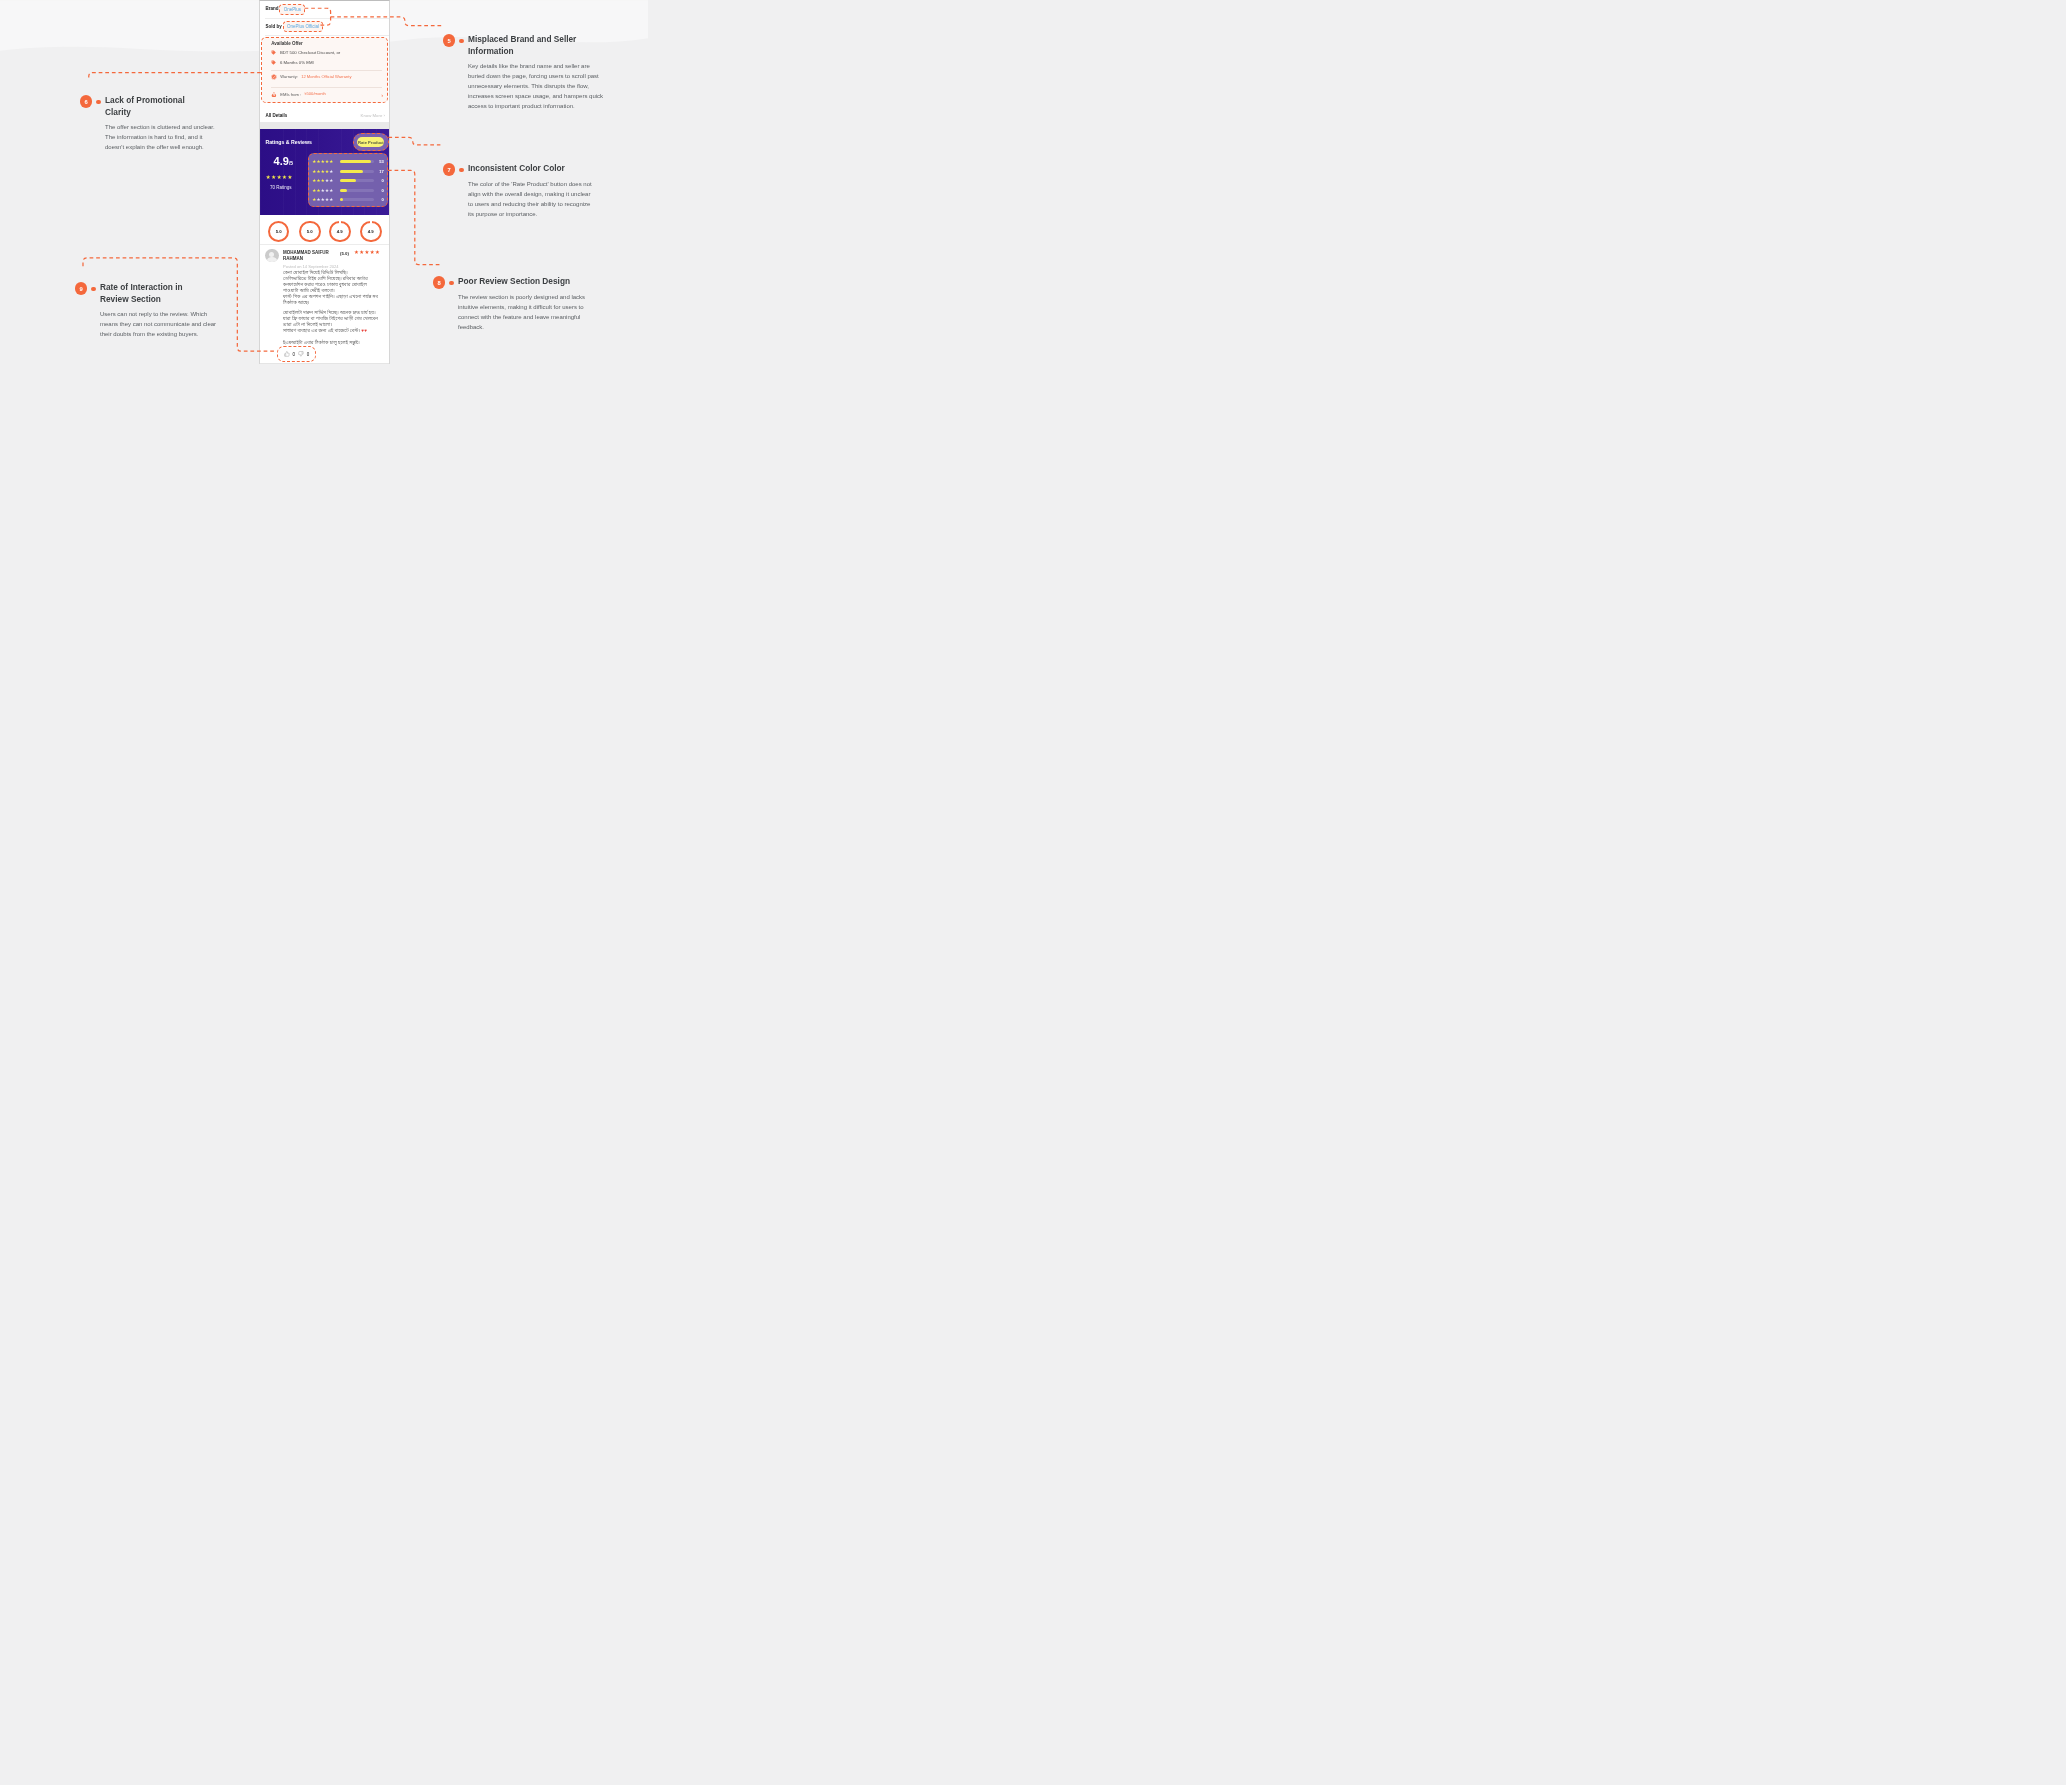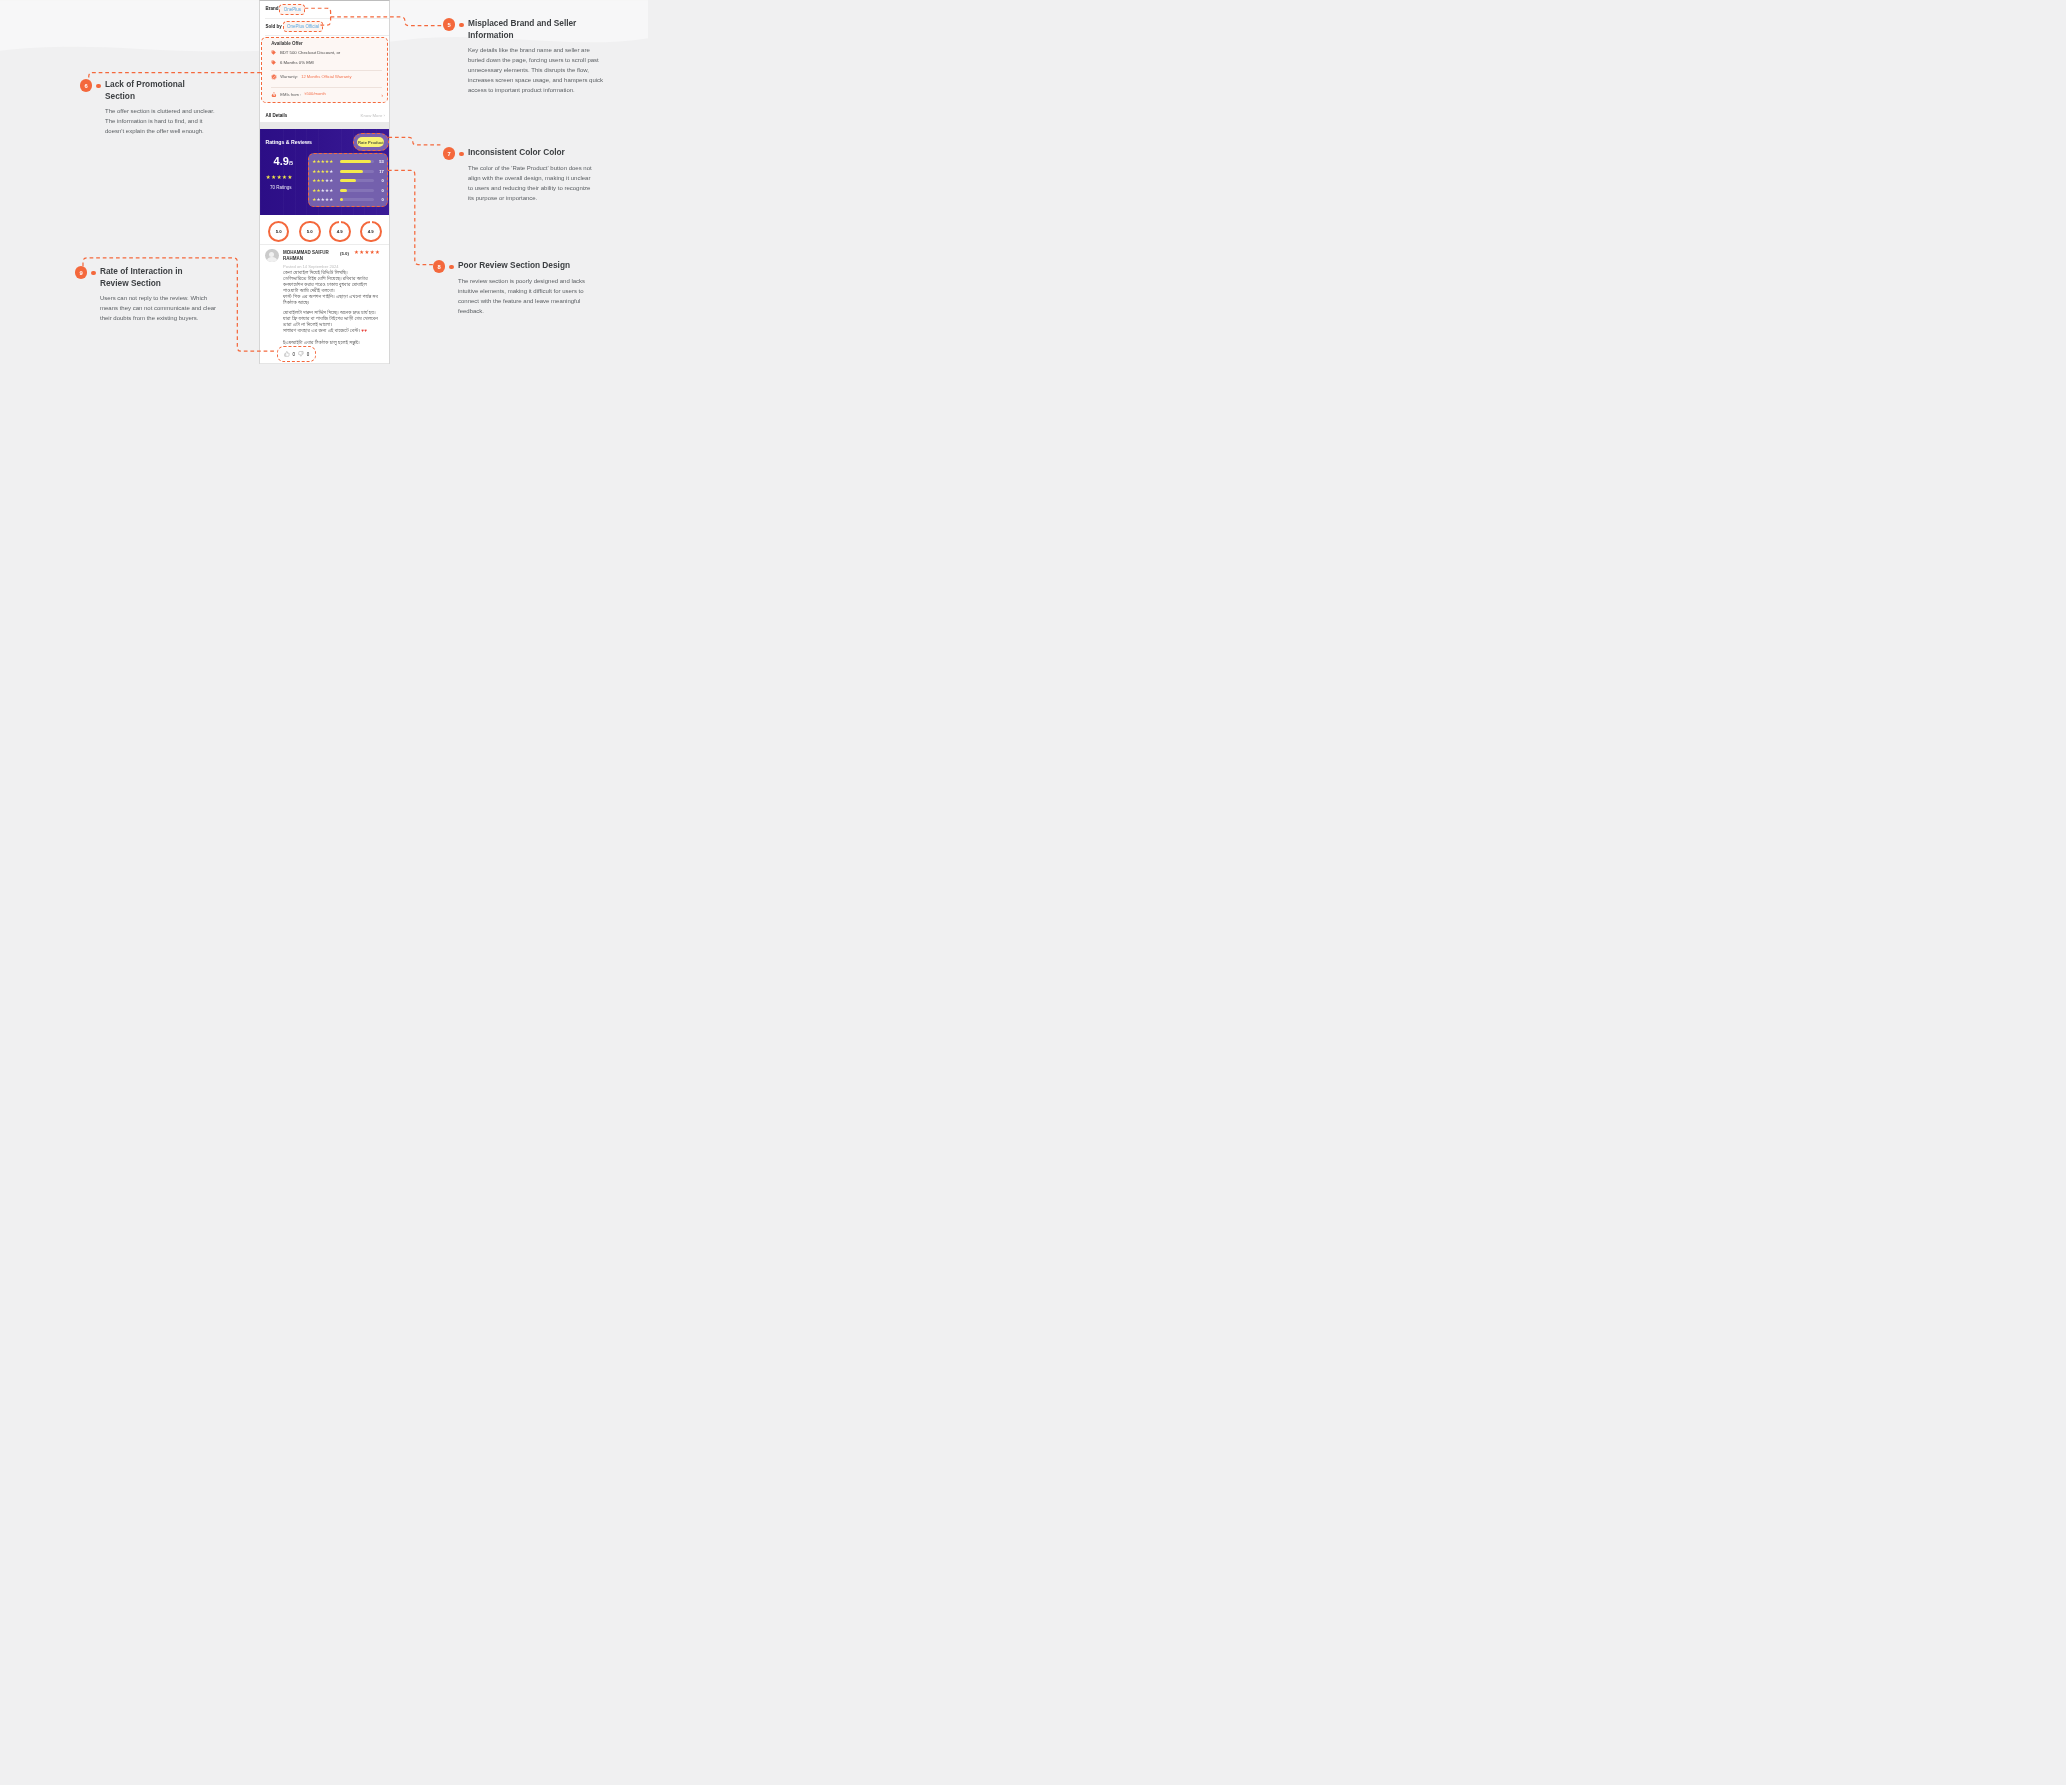--- a/index.html
+++ b/index.html
@@ -73,21 +73,21 @@
   .rev-date { position:absolute; left:23px; top:263px; font-size:4.1px; color:#bdbdbd; }
   .rev-p { position:absolute; left:23px; width:104px; font-size:4.5px; color:#3a3a3a; line-height:6px; white-space:pre-line; }
   .hearts { color:#e8443c; letter-spacing:0.4px; }
   .thumbs { position:absolute; left:17px; top:345px; width:39px; height:16px; border:0.8px dashed #f4683c; border-radius:6.6px;
             display:flex; align-items:center; justify-content:center; gap:2.9px; }
   .tcount { font-size:4.5px; color:#222; }
   .tbtn { background:none; border:none; cursor:pointer; display:flex; padding:0; }
   .hr-bottom { position:absolute; left:0; right:0; top:362px; height:0.4px; background:#e5e5e5; }
 
   
-  .ann { position:absolute; z-index:3; }
+  .ann { position:absolute; z-index:3;margin-top:16px; }
   .ann-circle { position:absolute; left:-25px; top:0.4px; width:12.4px; height:12.4px; border-radius:50%; background:#f4683c;
                 color:#fff; font-size:5.8px; font-weight:bold; display:flex; align-items:center; justify-content:center; }
   .ann-dot { position:absolute; left:-8.7px; top:4.5px; width:4.5px; height:4.5px; border-radius:50%; background:#f4683c; }
   .ann-title { font-size:8.3px; font-weight:bold; color:#3c3f42; line-height:11.6px; white-space:pre-line; }
   .ann-body { margin-top:4.1px; font-size:6px; color:#5c6064; line-height:10px; }
   #ann-5 { left:468px; top:18px;  width:140px; }
   #ann-6 { left:105px;  top:79px; width:112px; }
   #ann-7 { left:468px; top:147px; width:129px; }
   #ann-8 { left:458px; top:260px; width:137px; }
   #ann-9 { left:100px;  top:266px; width:122px; }
@@ -279,21 +279,21 @@
   <div class="ann-circle">5</div>
   <div class="ann-dot"></div>
   <h2 class="ann-title">Misplaced Brand and Seller
 Information</h2>
   <p class="ann-body">Key details like the brand name and seller are buried down the page, forcing users to scroll past unnecessary elements. This disrupts the flow, increases screen space usage, and hampers quick access to important product information.</p>
 </div>
 <div class="ann" id="ann-6">
   <div class="ann-circle">6</div>
   <div class="ann-dot"></div>
   <h2 class="ann-title">Lack of Promotional
-Section</h2>
+Clarity</h2>
   <p class="ann-body">The offer section is cluttered and unclear. The information is hard to find, and it doesn't explain the offer well enough.</p>
 </div>
 <div class="ann" id="ann-7">
   <div class="ann-circle">7</div>
   <div class="ann-dot"></div>
   <h2 class="ann-title">Inconsistent Color Color</h2>
   <p class="ann-body">The color of the 'Rate Product' button does not align with the overall design, making it unclear to users and reducing their ability to recognize its purpose or importance.</p>
 </div>
 <div class="ann" id="ann-8">
   <div class="ann-circle">8</div>

